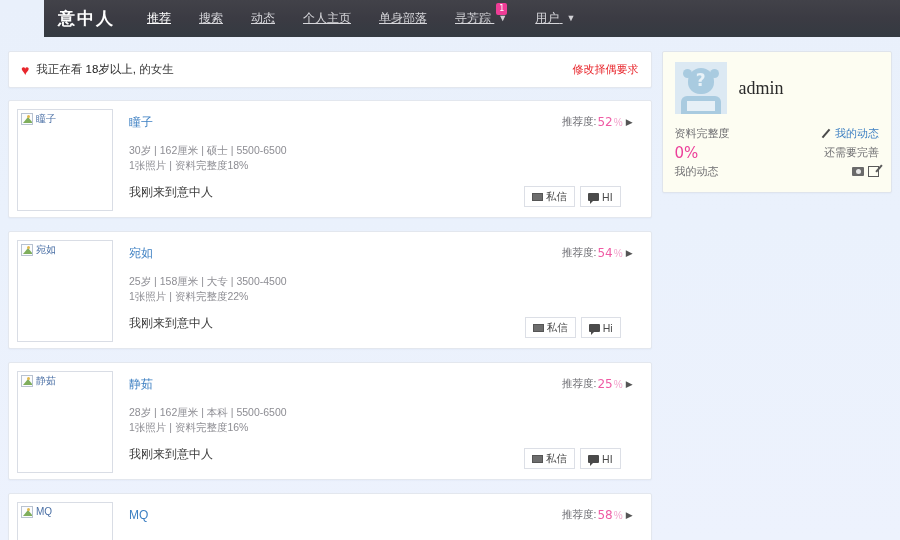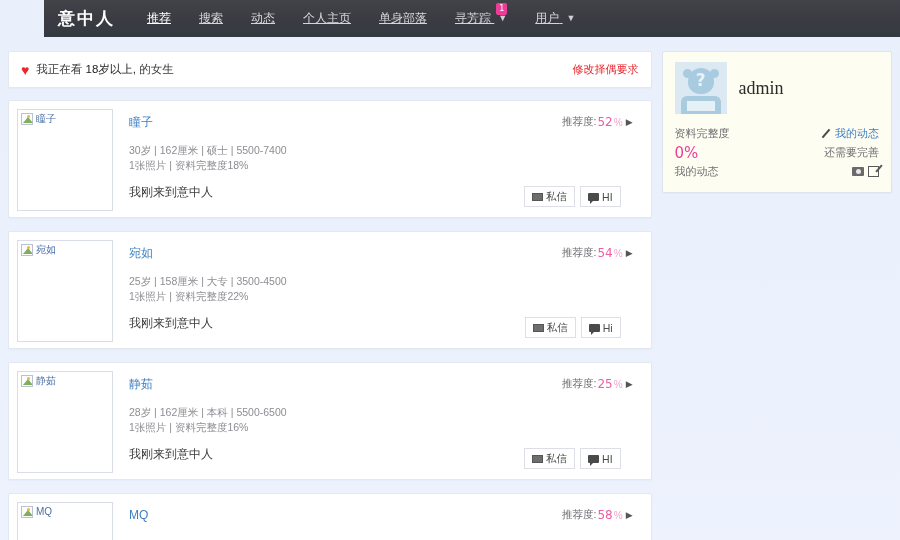--- a/index.html
+++ b/index.html
@@ -397,21 +397,21 @@
 
     <div class="card">
       <div class="thumb">
         <span class="broken-img">
           <span class="broken-glyph"></span>
           <span>瞳子</span>
         </span>
       </div>
       <div class="cardbody">
         <a class="pname" href="#">瞳子</a>
-        <div class="pmeta">30岁 | 162厘米 | 硕士 | 5500-7400</div>
+        <div class="pmeta">30岁 | 162厘米 | 硕士 | 5500-6500</div>
         <div class="pmeta">1张照片 | 资料完整度18%</div>
         <div class="pmsg">我刚来到意中人</div>
         <div class="score">
           <span>推荐度:</span>
           <span class="num">52</span>
           <span class="pct">%</span>
           <span class="arrow">▶</span>
         </div>
         <div class="actions">
           <button class="abtn">

